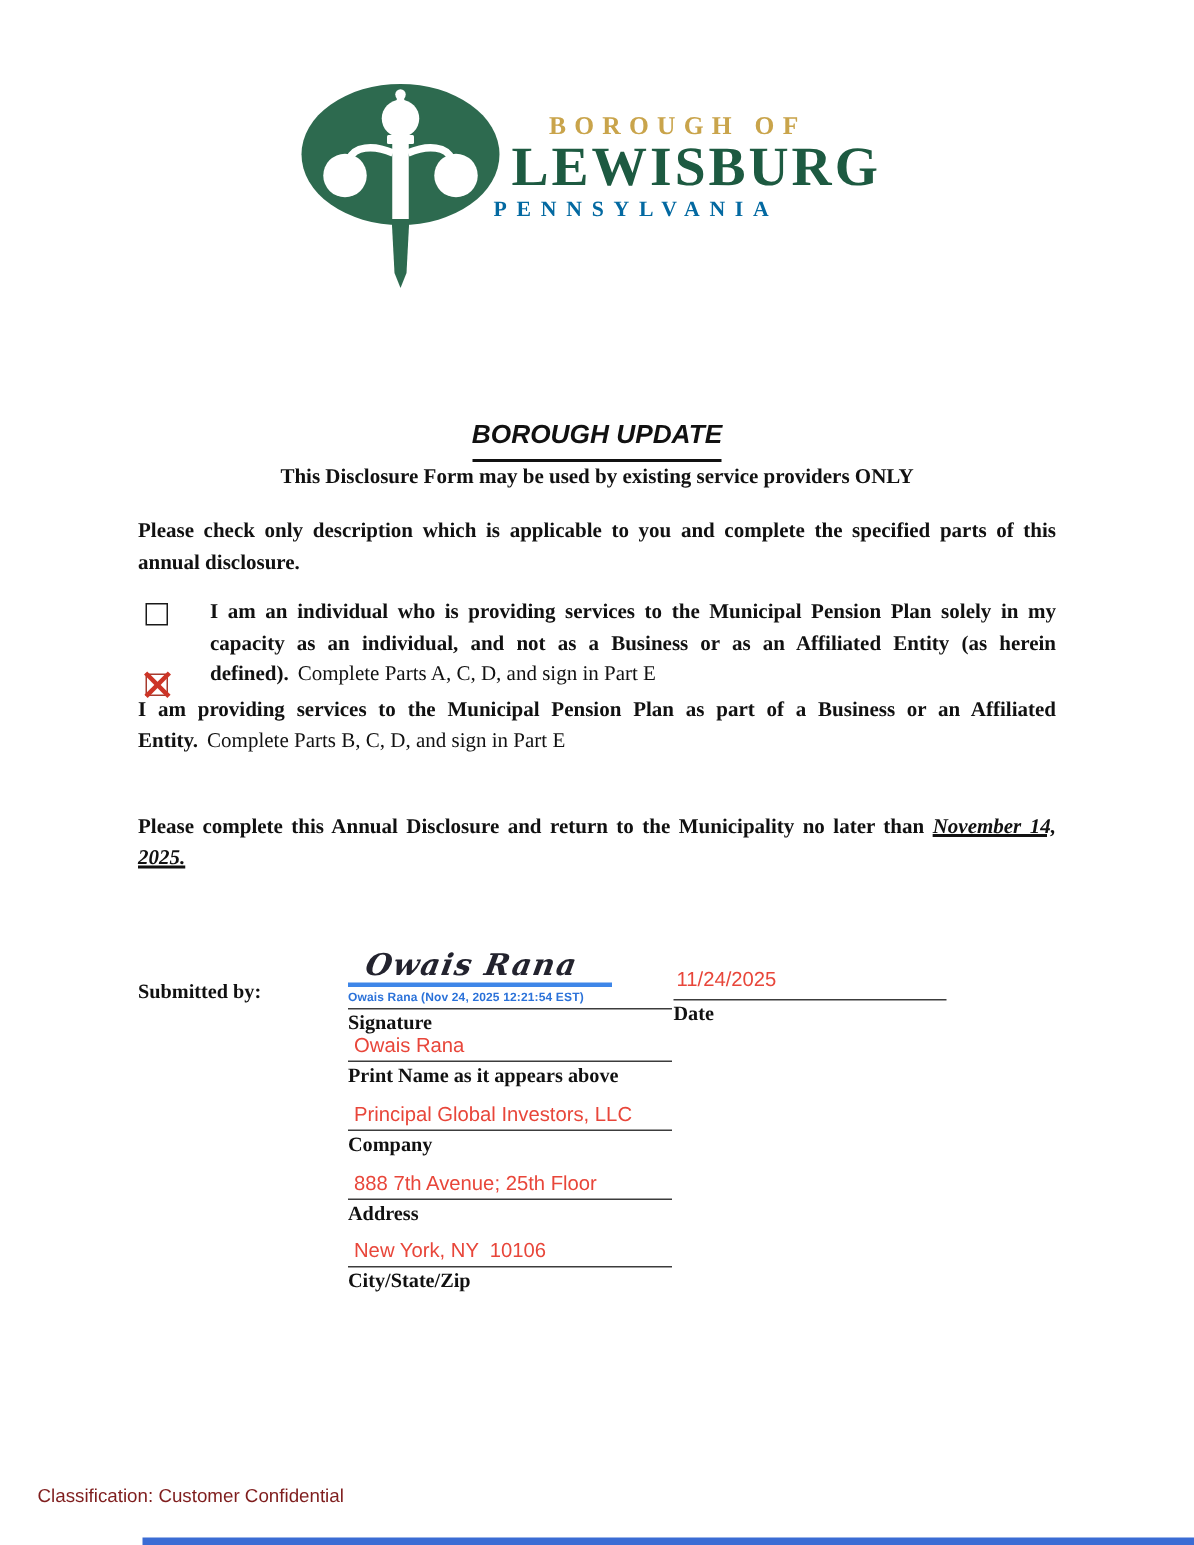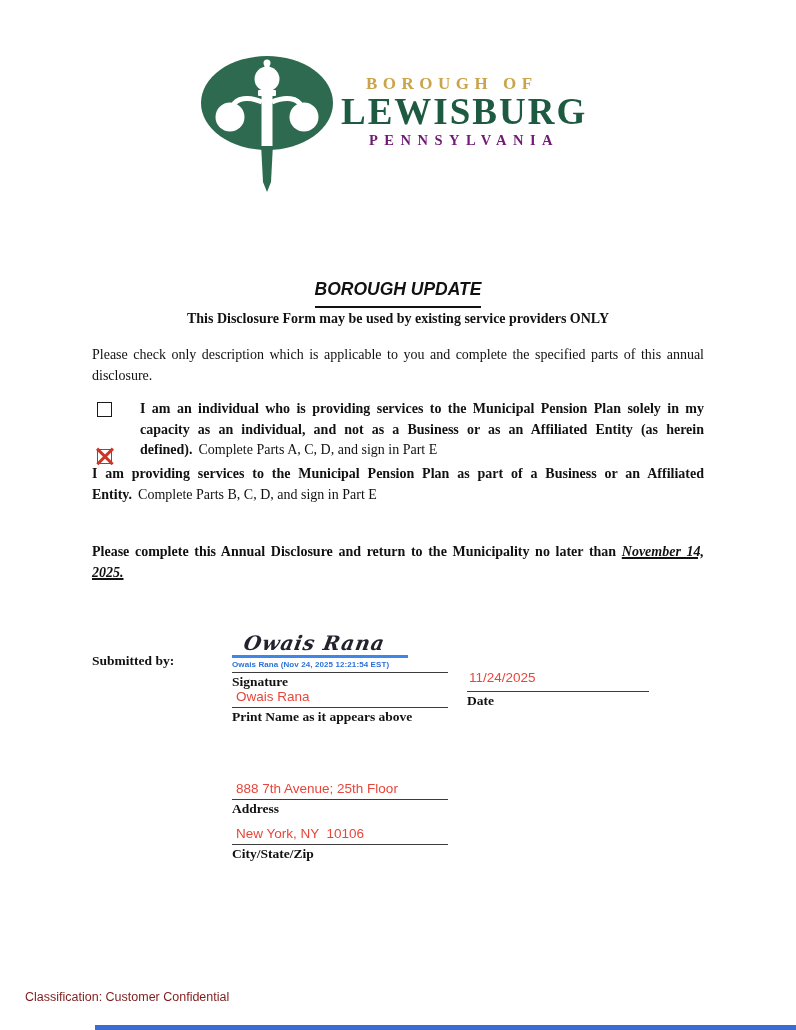--- a/index.html
+++ b/index.html
@@ -6,31 +6,31 @@
   .page {
     position:relative; width:796px; height:1030px; background:#ffffff;
     font-family:"Liberation Serif", serif; color:#111; overflow:hidden;
   }
   
   .logo-svg { position:absolute; left:200px; top:56px; width:134px; height:138px; }
   .logo-line1 { position:absolute; left:366px; top:74px; font-size:17px; letter-spacing:5.5px;
     color:#c9a44b; font-weight:600; }
   .logo-line2 { position:absolute; left:341px; top:90px; font-size:37px; letter-spacing:2px;
     color:#1d5a41; font-weight:600; }
-  .logo-line3 { position:absolute; left:369px; top:132px; font-size:14.5px; letter-spacing:6.5px;
-    color:#701a75; font-weight:600; }
+  .logo-line3 { position:absolute; left:329px; top:132px; font-size:14.5px; letter-spacing:6.5px;
+    color:#0369a1; font-weight:600; }
   
   .title-block { position:absolute; left:92px; top:241px; width:612px; text-align:center;
     font-family:"Liberation Sans", sans-serif; font-weight:bold; font-style:italic;
     font-size:17.5px; line-height:32px; }
   .title-block .u { border-bottom:2px solid #111; padding-bottom:1px; display:inline-block; }
   .subtitle { position:absolute; left:92px; top:311px; width:612px; text-align:center;
     font-weight:bold; font-size:14px; }
   .intro { position:absolute; left:92px; top:345px; width:612px; text-align:justify;
-    font-weight:normal; font-size:14px; line-height:20.5px; }
+    font-weight:bold; font-size:14px; line-height:20.5px; }
   
   .opt { position:absolute; left:92px; width:612px; display:flex; }
   .opt1 { top:399px; }
   .opt2 { top:446px;flex-direction:column; }
   .cb { width:13px; height:13px; border:1.6px solid #1a1a1a; flex:none;
     margin:3px 28px 0 5px; position:relative; background:#fff; }
   .cb.checked { border-color:#a83a2e; }
   .xbar { position:absolute; width:22px; height:2.6px; background:#cd3426; left:-4.5px; top:5px; }
   .xbar.a { transform:rotate(45deg); }
   .xbar.b { transform:rotate(-45deg); }
@@ -46,21 +46,21 @@
   .submitted-label { position:absolute; left:0; top:23px; font-weight:bold; font-size:13.5px; }
   .sig-col { position:absolute; left:140px; top:1px; width:216px; }
   .sig-script { display:inline-block; font-family:"DejaVu Serif", serif; font-style:italic;
     font-weight:bold; font-size:20px; transform:skewX(-10deg); margin-left:12px; color:#23232e;
     letter-spacing:1px; }
   .blue-rule { height:3px; background:#3e86e8; width:176px; margin-top:0px; }
   .sig-stamp { font-family:"Liberation Sans", sans-serif; font-size:8px; font-weight:bold;
     color:#2b72d9; margin:2px 0 3px; letter-spacing:0.1px; }
   .rule { border-top:1.5px solid #3c3c3c; }
   .small-label { font-weight:bold; font-size:13.5px; margin-top:1px; }
-  .date-col { position:absolute; left:375px; top:15px; width:182px;margin-top:25px; }
+  .date-col { position:absolute; left:357px; top:15px; width:182px; }
   .date-value { color:#e8463a; font-family:"Liberation Sans", sans-serif; font-size:13.5px;
     height:21px; padding-left:2px; }
   .field { position:absolute; left:140px; width:216px; }
   .f1 { top:59px; } .f2 { top:105px; } .f3 { top:151px; } .f4 { top:196px; }
   .fv { color:#e8463a; font-family:"Liberation Sans", sans-serif; font-size:13.5px;
     padding:0 0 3px 4px; border-bottom:1.5px solid #3c3c3c; white-space:pre-wrap; }
   
   .classification { position:absolute; left:25px; top:990px;
     font-family:"Liberation Sans", sans-serif; font-size:12.5px; color:#7f1d1d; }
   .bottom-bar { position:absolute; left:95px; right:0; bottom:0; height:5px; background:#3b6cd4; }
@@ -132,20 +132,24 @@
       <div class="date-value">11/24/2025</div>
       <div class="rule"></div>
       <div class="small-label">Date</div>
     </div>
 
     <div class="field f1">
       <div class="fv">Owais Rana</div>
       <div class="small-label">Print Name as it appears above</div>
     </div>
 
+    <div class="field f2">
+      <div class="fv">Principal Global Investors, LLC</div>
+      <div class="small-label">Company</div>
+    </div>
 
     <div class="field f3">
       <div class="fv">888 7th Avenue; 25th Floor</div>
       <div class="small-label">Address</div>
     </div>
 
     <div class="field f4">
       <div class="fv">New York, NY  10106</div>
       <div class="small-label">City/State/Zip</div>
     </div>

